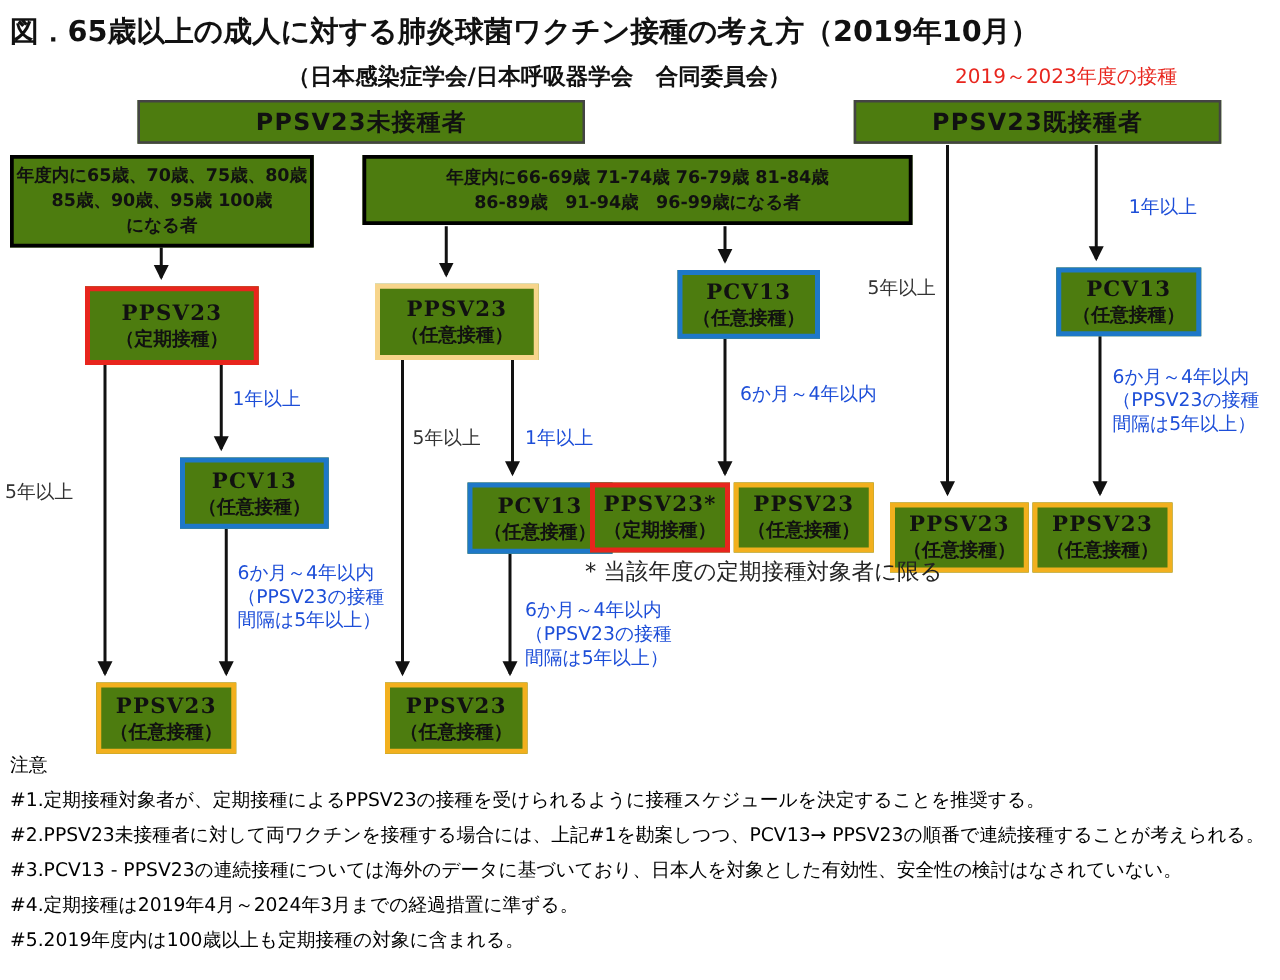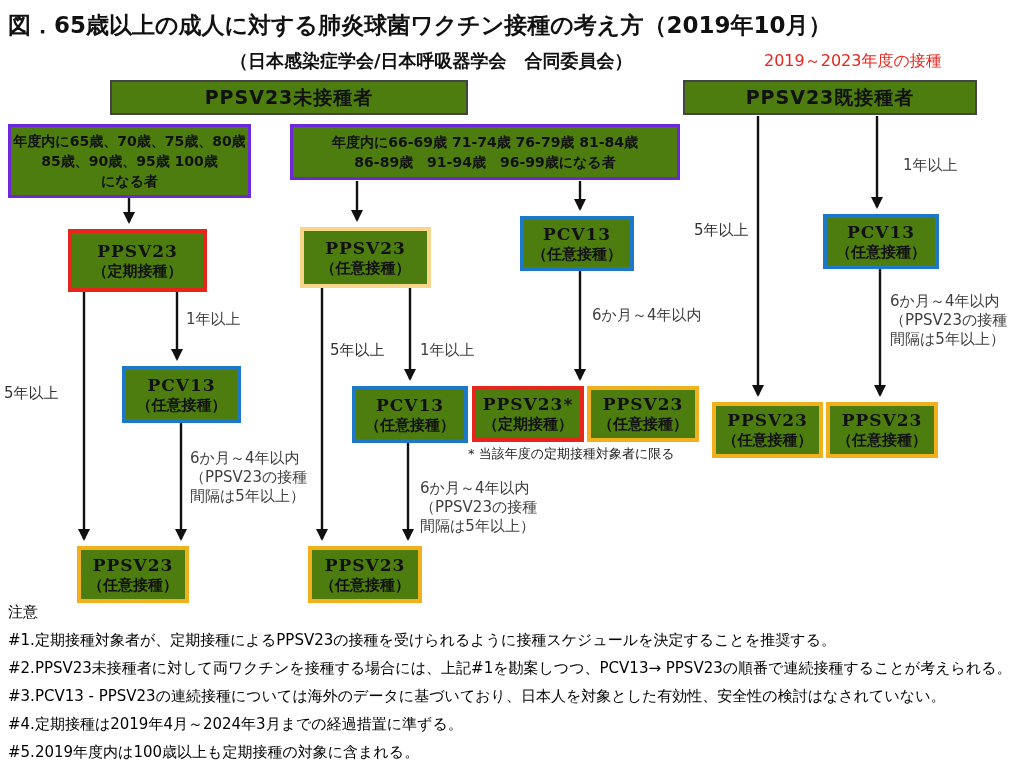--- a/index.html
+++ b/index.html
@@ -5,32 +5,32 @@
   html,body{margin:0;padding:0;background:#fff;}
   .stage{position:relative;width:1024px;height:784px;background:#ffffff;overflow:hidden;
          font-family:"DejaVu Sans","Liberation Sans",sans-serif;color:#111;}
   .abs{position:absolute;}
   .title{left:8px;top:10px;font-size:23px;font-weight:bold;letter-spacing:0px;white-space:nowrap;}
   .subtitle{left:230px;top:49px;font-size:18px;font-weight:bold;white-space:nowrap;}
   .period{left:764px;top:51px;font-size:16px;color:#E8251D;white-space:nowrap;}
   .box{position:absolute;box-sizing:border-box;background:#4d7c0f;display:flex;flex-direction:column;
        align-items:center;justify-content:center;text-align:center;}
   .hdr{border:2px solid #444;font-weight:bold;font-size:19px;letter-spacing:1px;}
-  .agebox{border:3px solid #6d28d9;font-size:14px;font-weight:600;line-height:1.45;}
+  .agebox{border:3px solid #000000;font-size:14px;font-weight:600;line-height:1.45;}
   .node{border:4px solid #111;font-weight:bold;line-height:1.25;}
   .node .nm{font-size:17px;letter-spacing:1px;font-family:"DejaVu Serif","Liberation Serif",serif;}
   .node .knd{font-size:15px;}
   .b-red{border-color:#E8251D;}
-  .b-blue{border-color:#1E78C8;}
+  .b-blue{border-color:#1E78C8;margin-left:22px;}
   .b-gold{border-color:#F2B01E;}
   .b-goldlight{border-color:#F7D58B;}
   .lbl{position:absolute;font-size:15px;white-space:nowrap;line-height:1.25;}
-  .lred{color:#404040;}
+  .lred{color:#1d4ed8;}
   .lblk{color:#333;}
-  .star-note{position:absolute;left:468px;top:445px;font-size:13px;color:#222;white-space:nowrap;}
+  .star-note{position:absolute;left:468px;top:445px;font-size:18px;color:#222;white-space:nowrap;}
   .notes{position:absolute;left:8px;top:603px;font-size:15px;color:#000000;}
   .notes div{margin-bottom:9px;white-space:nowrap;}
   svg.arrows{position:absolute;left:0;top:0;pointer-events:none;}
 </style>
 </head>
 <body>
 
 <div class="stage">
 
   <div class="abs title">図．65歳以上の成人に対する肺炎球菌ワクチン接種の考え方（2019年10月）</div>
@@ -42,21 +42,21 @@
   </div>
   <div class="box hdr" style="left:683px;top:80px;width:294px;height:35px;">
     <span>PPSV23既接種者</span>
   </div>
 
   <div class="box agebox" style="left:8px;top:124px;width:243px;height:74px;">
     <div>年度内に65歳、70歳、75歳、80歳</div>
     <div>85歳、90歳、95歳 100歳</div>
     <div>になる者</div>
   </div>
-  <div class="box agebox" style="left:290px;top:124px;width:390px;height:56px;">
+  <div class="box agebox" style="left:290px;top:124px;width:440px;height:56px;">
     <div>年度内に66-69歳 71-74歳  76-79歳 81-84歳</div>
     <div>86-89歳　91-94歳　96-99歳になる者</div>
   </div>
 
   <svg class="arrows" width="1024" height="784" viewBox="0 0 1024 784">
     <defs>
       <marker id="ah" markerUnits="userSpaceOnUse" markerWidth="14" markerHeight="14" refX="10" refY="6" orient="auto">
         <path d="M0,0 L12,6 L0,12 Z" fill="#111"></path>
       </marker>
     </defs>

